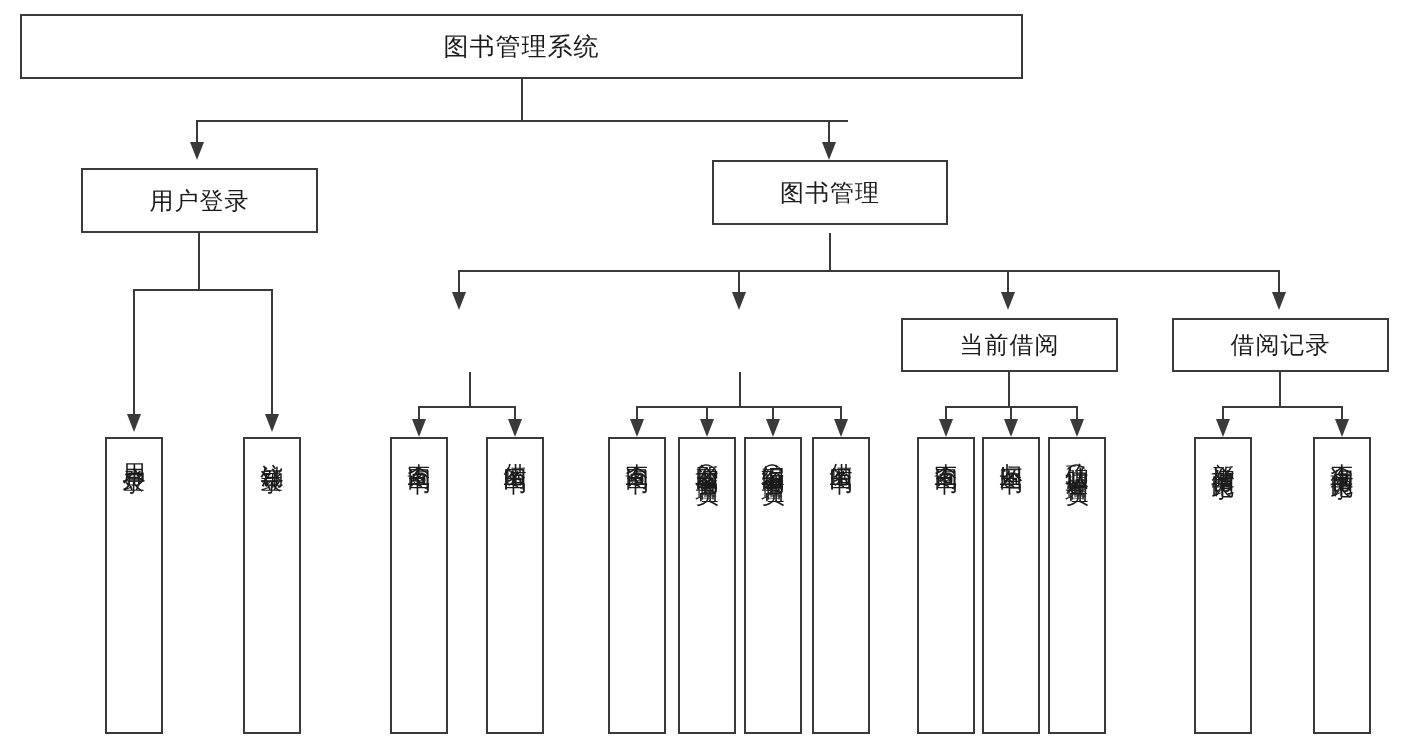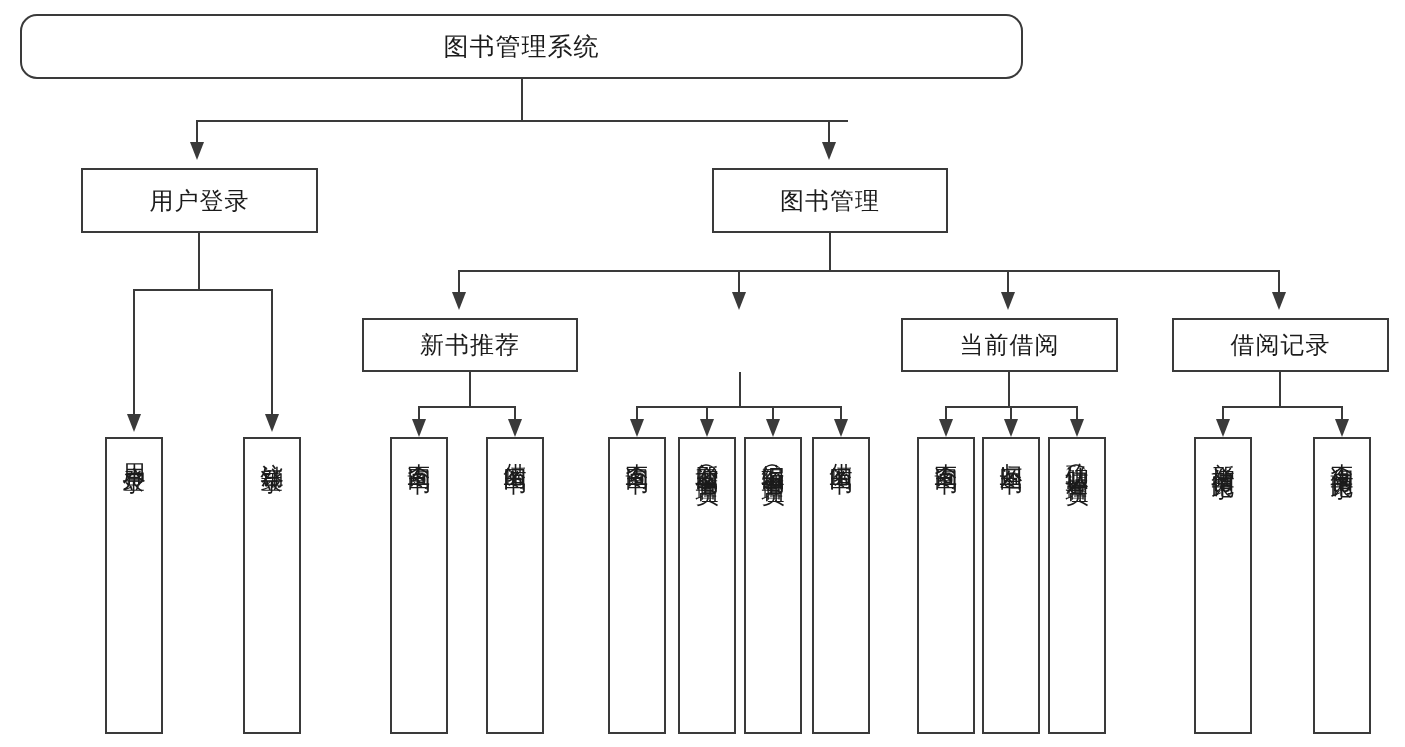--- a/index.html
+++ b/index.html
@@ -138,35 +138,32 @@
   <div class="arrow" style="left:1004px; top:419px;"></div>
   <div class="arrow" style="left:1070px; top:419px;"></div>
 
   <div class="line vline" style="left:1279px; top:372px; height:35px;"></div>
   <div class="line hline" style="left:1222px; top:406px; width:120px;"></div>
   <div class="line vline" style="left:1222px; top:406px; height:13px;"></div>
   <div class="line vline" style="left:1341px; top:406px; height:13px;"></div>
   <div class="arrow" style="left:1216px; top:419px;"></div>
   <div class="arrow" style="left:1335px; top:419px;"></div>
 
-  <div class="node horiz root" style="left:20px; top:14px; width:1003px; height:65px;border-radius:17px;">
+  <div class="node horiz root" style="left:20px; top:14px; width:1003px; height:65px;">
     <span class="label">图书管理系统</span>
   </div>
 
   <div class="node horiz" style="left:81px; top:168px; width:237px; height:65px;">
     <span class="label">用户登录</span>
   </div>
 
-  <div class="node horiz" style="left:712px; top:168px; width:236px; height:65px;">
+  <div class="node horiz" style="left:712px; top:160px; width:236px; height:65px;">
     <span class="label">图书管理</span>
   </div>
 
-  <div class="node horiz" style="left:362px; top:318px; width:216px; height:54px;">
-    <span class="label">新书推荐</span>
-  </div>
 
 
   <div class="node horiz" style="left:1172px; top:318px; width:217px; height:54px;">
     <span class="label">借阅记录</span>
   </div>
 
   <div class="node horiz" style="left:901px; top:318px; width:217px; height:54px;">
     <span class="label">当前借阅</span>
   </div>
 

